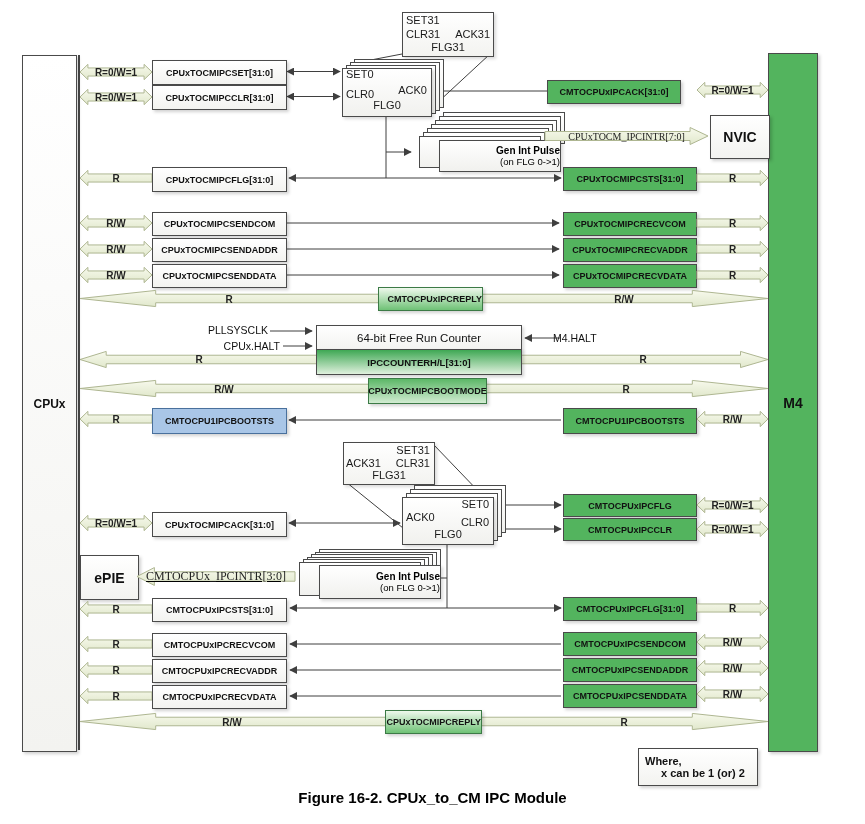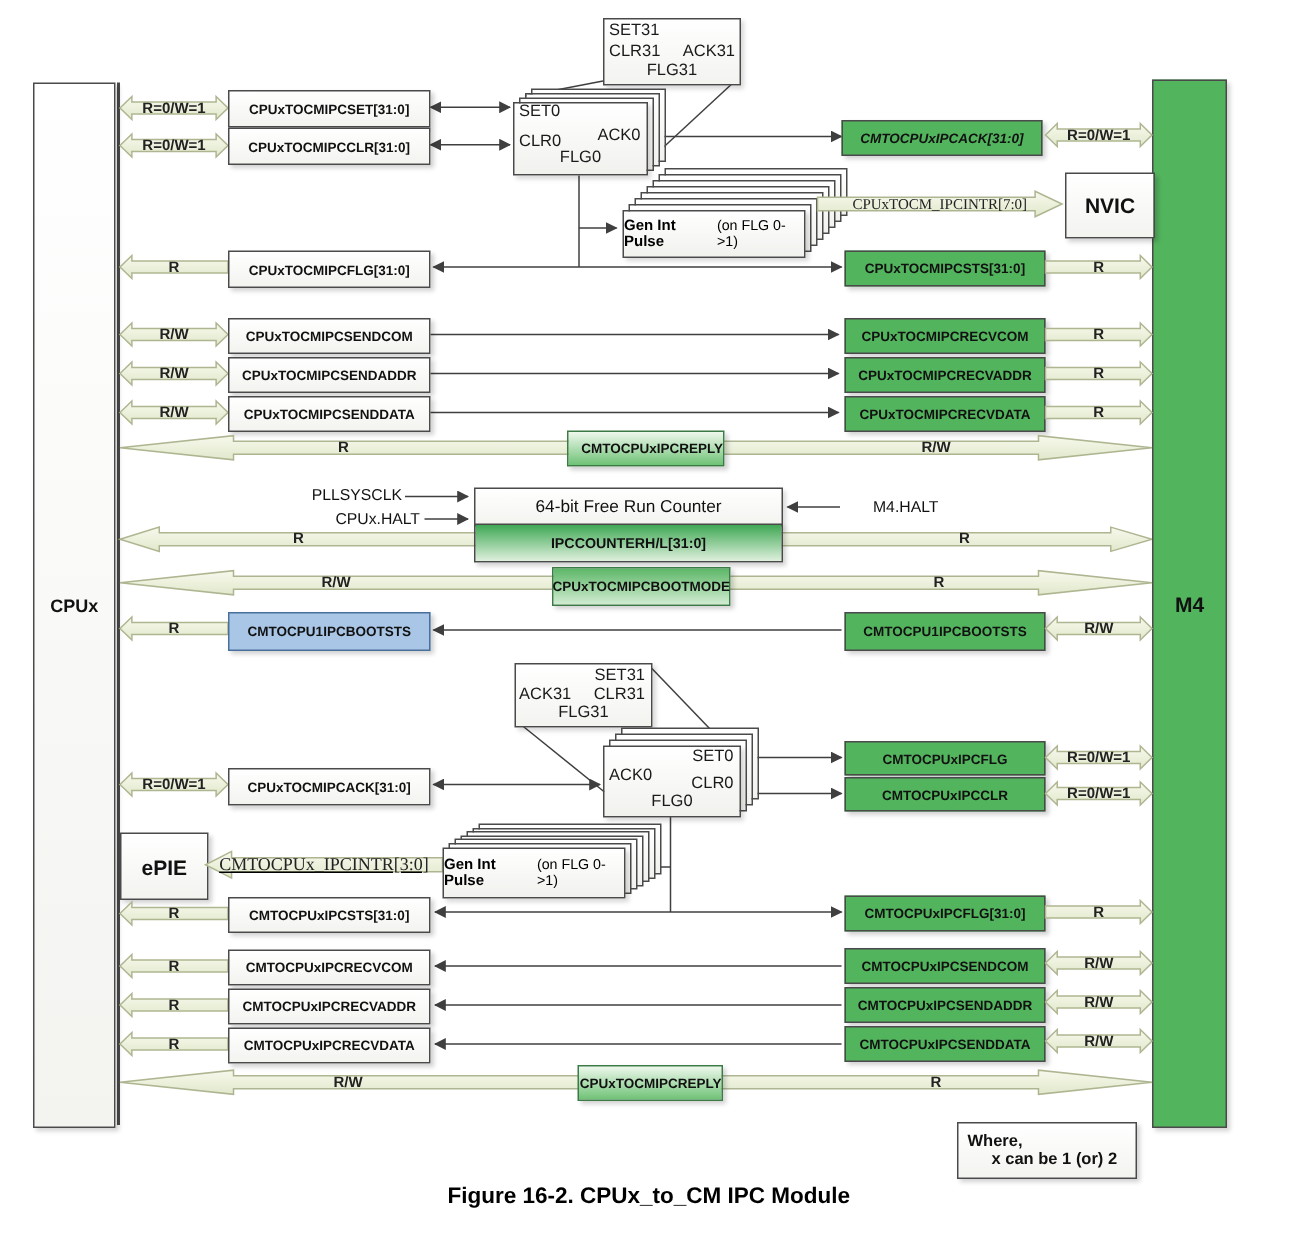--- a/index.html
+++ b/index.html
@@ -17,21 +17,21 @@
   .busline{position:absolute;background:#4a4a4a;z-index:1;}
   .ba{position:absolute;display:flex;align-items:center;justify-content:center;z-index:2;}
   .ba > svg{position:absolute;inset:0;width:100%;height:100%;overflow:visible;}
   .bl{position:relative;z-index:1;font-weight:bold;font-size:10px;color:#222;white-space:nowrap;}
   .bl-abs{position:absolute;z-index:1;font-weight:bold;font-size:10px;color:#222;top:50%;transform:translate(-50%,-50%);white-space:nowrap;}
   .serif .bl{font-family:"Liberation Serif",serif;font-weight:normal;font-size:10px;color:#222;}
   .stack{position:absolute;z-index:2;}
   .layer{position:absolute;background:linear-gradient(#ffffff,#f1f1ee);border:1px solid #4a4a4a;}
   .front{box-shadow:2px 2px 3px rgba(0,0,0,.15);}
   .slabel{position:absolute;font-size:11px;color:#1a1a1a;white-space:nowrap;}
-  .pulse{display:flex;flex-direction:row;align-items:center;justify-content:center;}
+  .pulse{display:flex;flex-direction:column;align-items:flex-end;justify-content:center;margin-left:24px;}
   .pulse .t1{font-weight:bold;font-size:10px;}
   .pulse .t2{font-size:9.5px;}
   .inlabel{position:absolute;font-size:10.5px;color:#111;z-index:2;white-space:nowrap;}
   #wherebox{flex-direction:column;align-items:flex-start;justify-content:center;padding-left:6px;font-size:11px;}
   #wherebox .l2{padding-left:16px;}
   #caption{position:absolute;left:0;top:789px;width:865px;text-align:center;font-weight:bold;font-size:15px;color:#000;}
   #lines{position:absolute;left:0;top:0;z-index:1;pointer-events:none;}
   #defsbar{position:absolute;width:0;height:0;overflow:hidden;}
 </style>
 </head>
@@ -141,21 +141,21 @@
     <div class="layer" style="left:8px;top:3px;width:88px;height:47px;"></div>
     <div class="layer" style="left:4px;top:6px;width:88px;height:47px;"></div>
     <div class="layer front" style="left:0;top:9px;width:88px;height:47px;">
       <span class="slabel" style="left:3px;top:-1px;">SET0</span>
       <span class="slabel" style="left:3px;top:19px;">CLR0</span>
       <span class="slabel" style="right:4px;top:15px;">ACK0</span>
       <span class="slabel" style="left:50%;transform:translateX(-50%);top:30px;">FLG0</span>
     </div>
   </div>
 
-  <div class="box green" style="left:561px;top:80px;width:132px;height:22px;font-style:italic;">
+  <div class="box green" style="left:547px;top:80px;width:132px;height:22px;">
     <span>CMTOCPUxIPCACK[31:0]</span>
   </div>
   <div class="ba" style="left:697px;top:81px;width:71px;height:18px;">
     <svg viewBox="0 0 100 20" preserveAspectRatio="none">
         <use href="#pb"></use>
       </svg>
     <span class="bl">R=0/W=1</span>
   </div>
 
   <div class="stack" style="left:415px;top:112px;width:148px;height:58px;">
@@ -250,21 +250,21 @@
       </svg>
     <span class="bl-abs" style="left:149px;">R</span>
     <span class="bl-abs" style="left:544px;">R/W</span>
   </div>
   <div class="box grad-reply" style="left:378px;top:287px;width:103px;height:22px;">
     <span>CMTOCPUxIPCREPLY</span>
   </div>
 
   <span class="inlabel" style="left:180px;top:324px;width:88px;text-align:right;">PLLSYSCLK</span>
   <span class="inlabel" style="left:180px;top:340px;width:100px;text-align:right;">CPUx.HALT</span>
-  <span class="inlabel" style="left:566px;top:332px;padding-left:16px;">M4.HALT</span>
+  <span class="inlabel" style="left:537px;top:332px;padding-left:16px;">M4.HALT</span>
   <div class="box plain" style="left:316px;top:325px;width:204px;height:24px;box-shadow:2px 2px 3px rgba(0,0,0,.15);">
     <span>64-bit Free Run Counter</span>
   </div>
   <div class="box grad-counter" style="left:316px;top:349px;width:204px;height:24px;font-size:9.5px;">
     <span>IPCCOUNTERH/L[31:0]</span>
   </div>
   <div class="ba" style="left:80px;top:350px;width:238px;height:19px;z-index:1;">
     <svg viewBox="0 0 100 20" preserveAspectRatio="none">
         <use href="#pl"></use>
       </svg>

